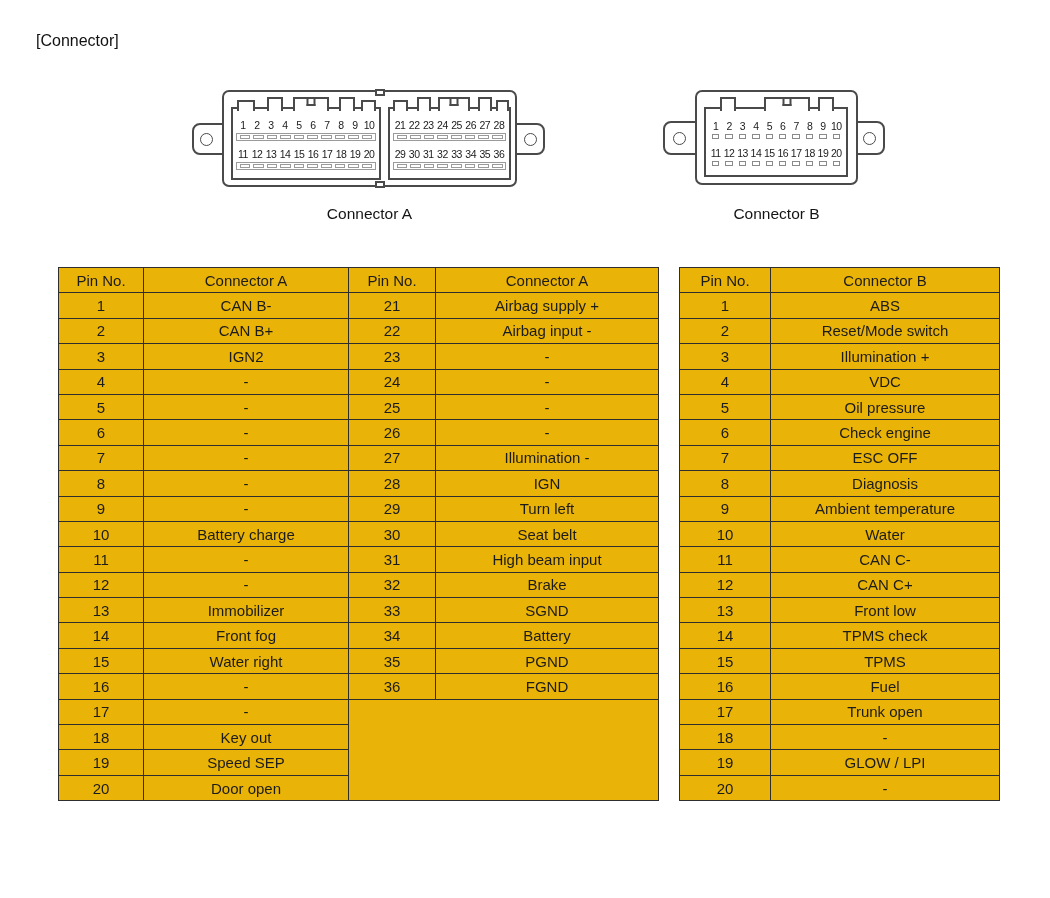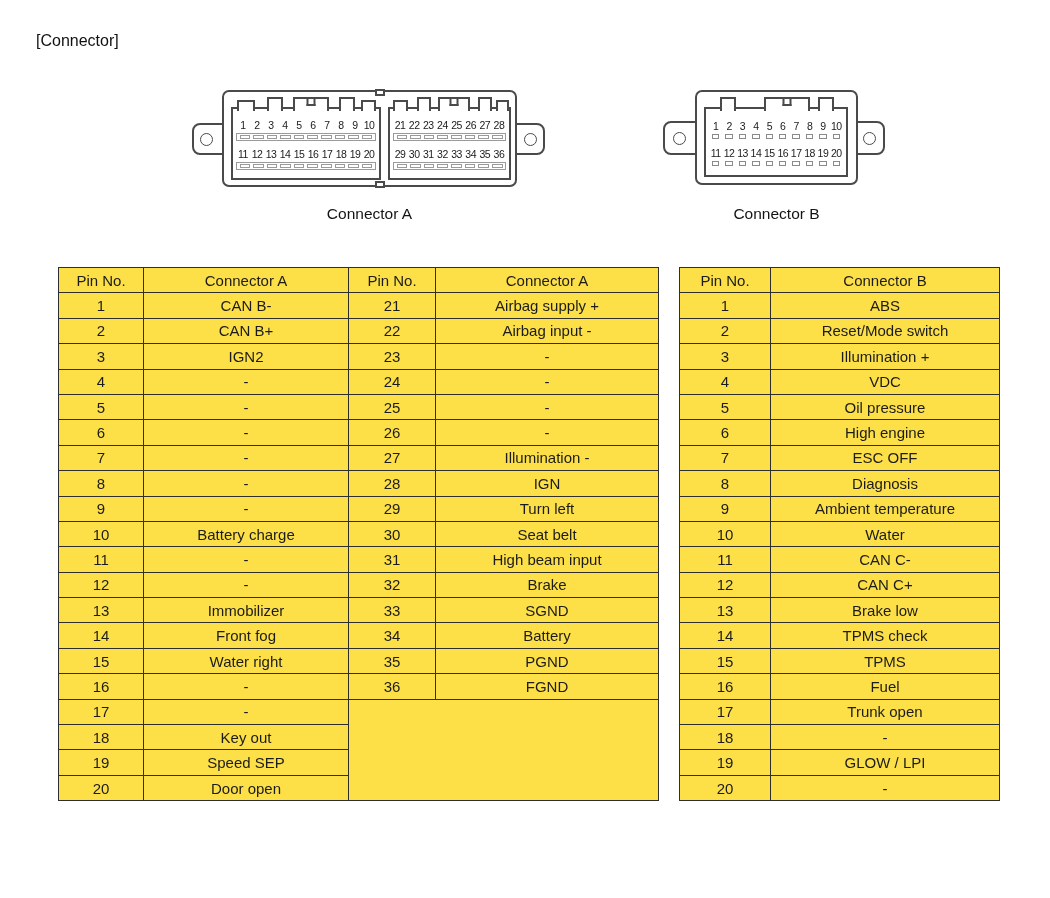--- a/index.html
+++ b/index.html
@@ -51,21 +51,21 @@
   .strip-bar { border:1.2px solid #9a9a9a; display:flex; align-items:center; height:8px; padding:0 1px; }
   .strip-bar .contact-seg { flex:1; height:4px; border:1px solid #9a9a9a; margin:0 1.5px; }
   .strip-plain { display:flex; align-items:center; height:6px; }
   .strip-plain .contact-seg { flex:1; height:5px; border:1.2px solid #8a8a8a; margin:0 3px; }
 
   .conn-label { position:absolute; text-align:center; font-size:15.5px; color:#141414; }
 
   
   table.pin-table {
     position:absolute; border-collapse:collapse; table-layout:fixed;
-    background:#fde047;
+    background:#eab308;
   }
   .pin-table th, .pin-table td {
     border:1.5px solid #2e2e2e; height:25.4px; padding:0 4px;
     font-size:15px; font-weight:normal; text-align:center; vertical-align:middle;
     color:#1c1c1c; overflow:hidden; white-space:nowrap;
   }
   #table-a { left:58px; top:267px; width:600px; }
   #table-b { left:679px; top:267px; width:320px; }
 </style>
 </head>
@@ -433,21 +433,21 @@
         <tr>
           <td>4</td>
           <td>VDC</td>
         </tr>
         <tr>
           <td>5</td>
           <td>Oil pressure</td>
         </tr>
         <tr>
           <td>6</td>
-          <td>High engine</td>
+          <td>Check engine</td>
         </tr>
         <tr>
           <td>7</td>
           <td>ESC OFF</td>
         </tr>
         <tr>
           <td>8</td>
           <td>Diagnosis</td>
         </tr>
         <tr>
@@ -461,21 +461,21 @@
         <tr>
           <td>11</td>
           <td>CAN C-</td>
         </tr>
         <tr>
           <td>12</td>
           <td>CAN C+</td>
         </tr>
         <tr>
           <td>13</td>
-          <td>Brake low</td>
+          <td>Front low</td>
         </tr>
         <tr>
           <td>14</td>
           <td>TPMS check</td>
         </tr>
         <tr>
           <td>15</td>
           <td>TPMS</td>
         </tr>
         <tr>

